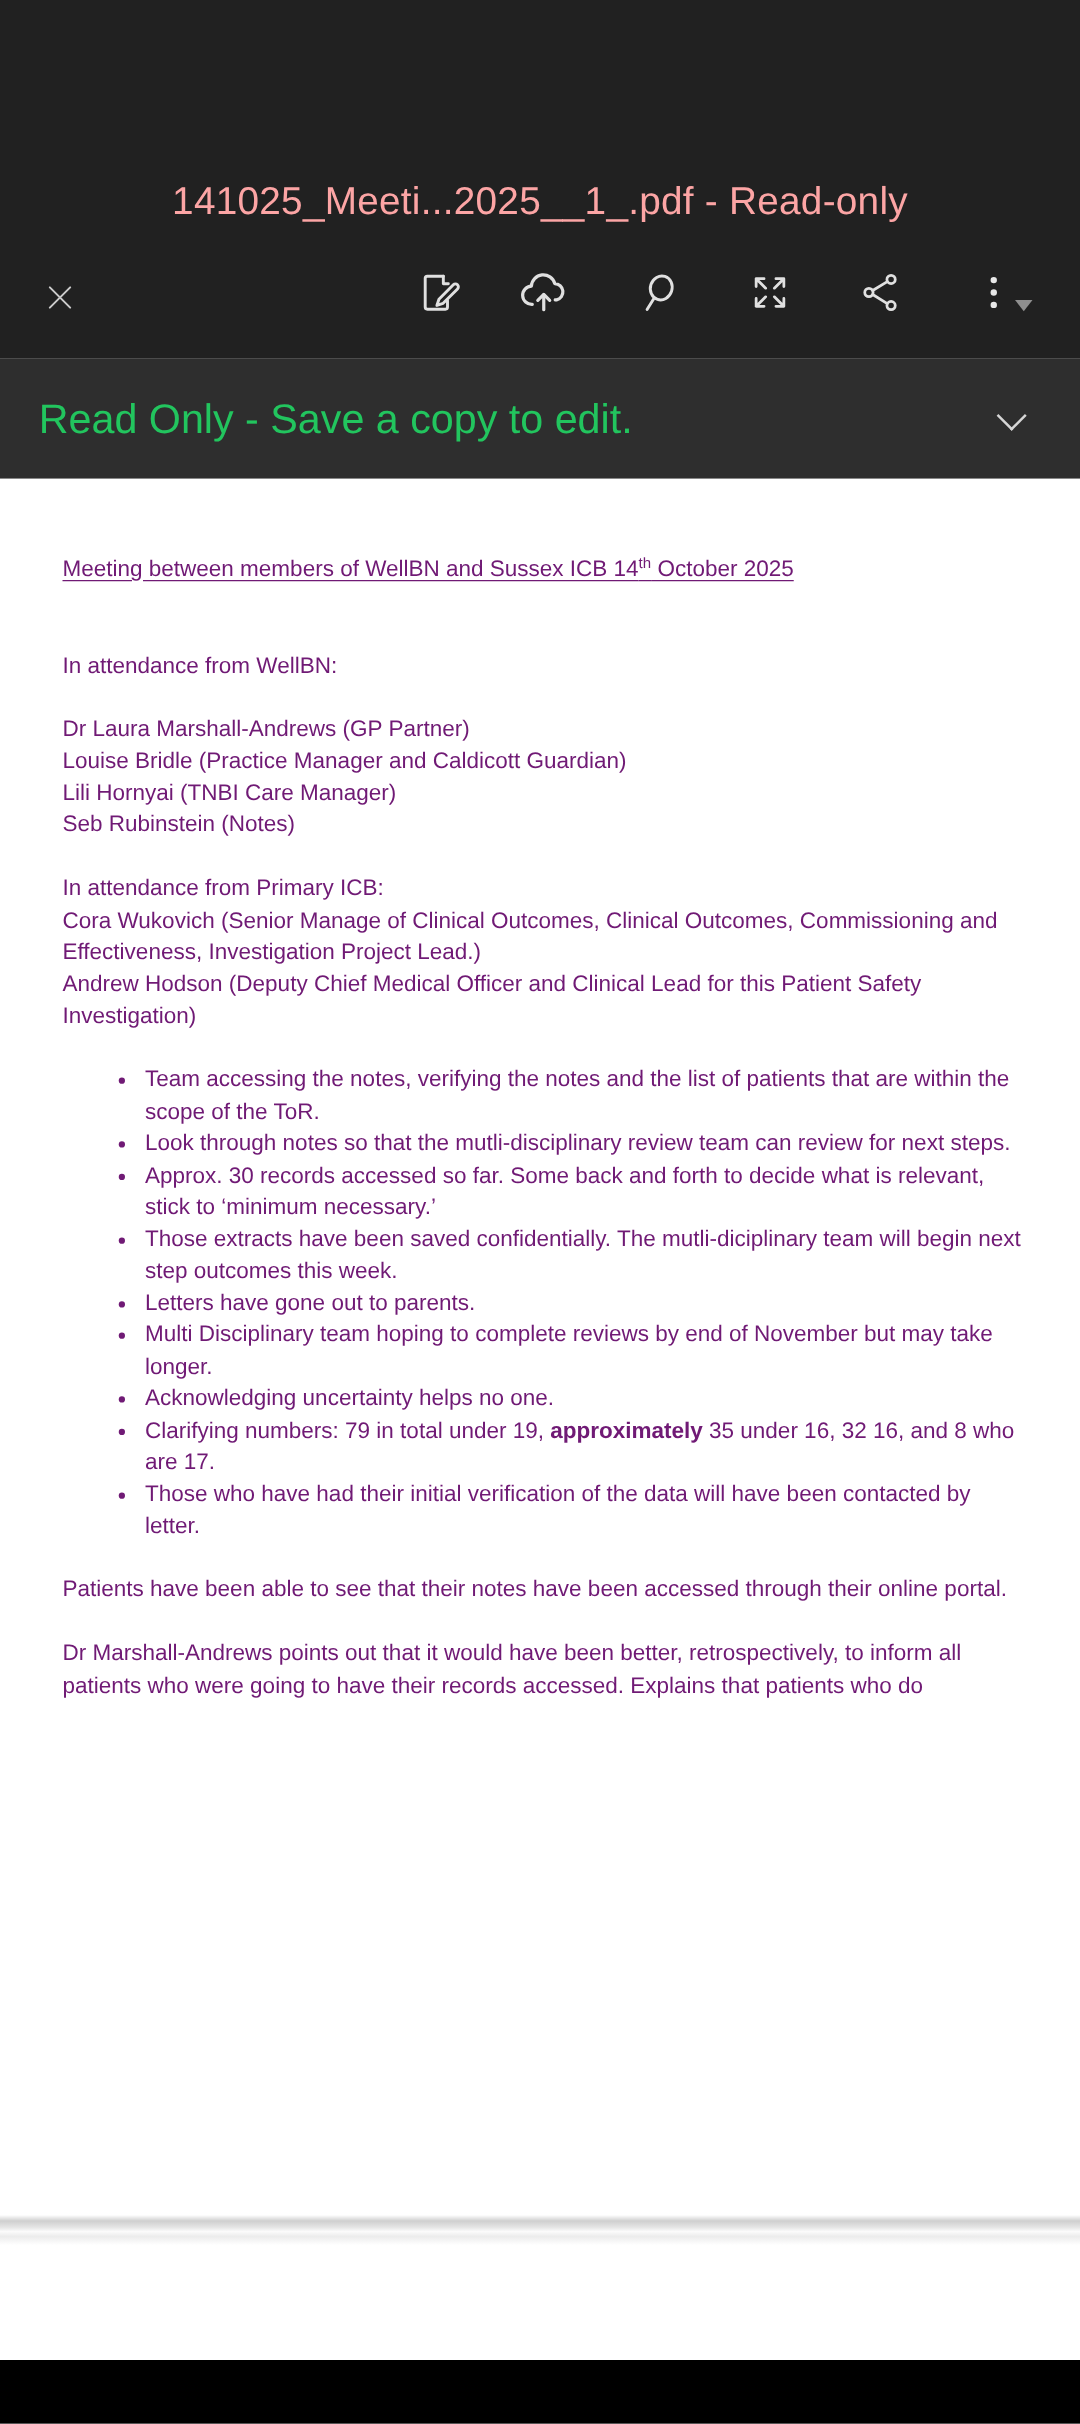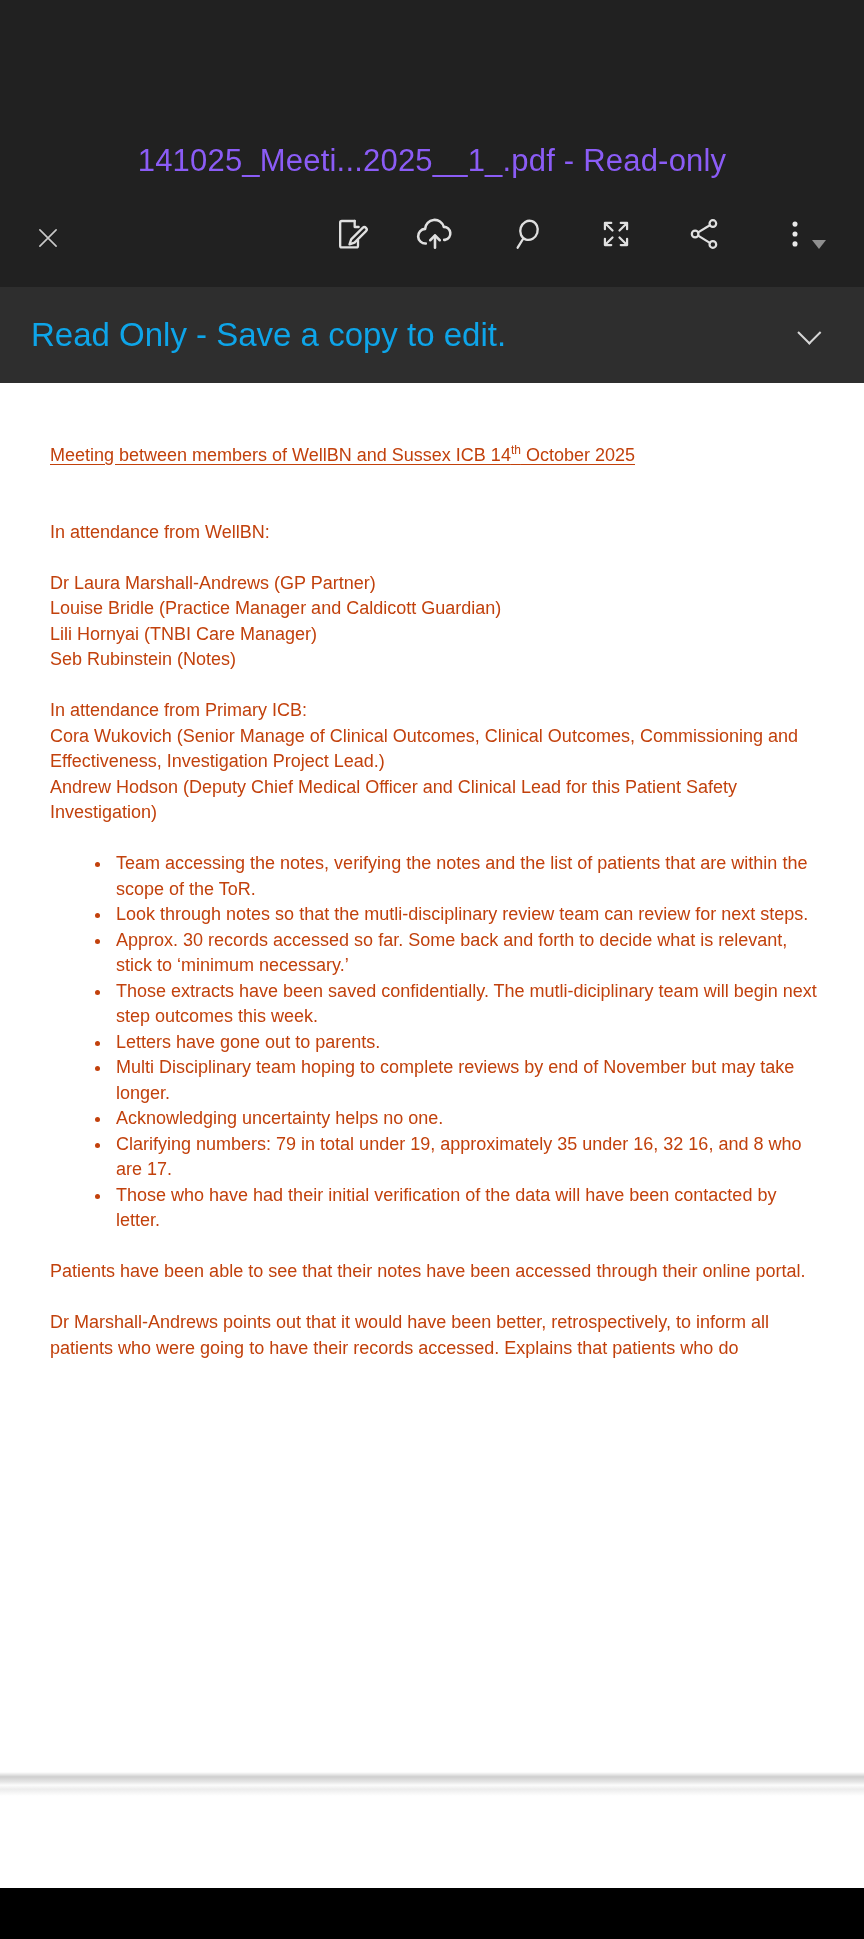--- a/index.html
+++ b/index.html
@@ -3,53 +3,53 @@
 <meta charset="utf-8">
 <style>
   * { margin:0; padding:0; box-sizing:border-box; }
   html,body { background:#000; }
   body { width:864px; font-family:"Liberation Sans", sans-serif; }
   .screen { position:relative; width:864px; height:1939px; background:#ffffff; overflow:hidden; }
 
   
   .topbar { position:absolute; top:0; left:0; width:864px; height:287px; background:#212121; }
   .doc-title { position:absolute; top:143px; left:0; width:864px; text-align:center;
-               color:#8b5cf6; font-size:31px; letter-spacing:0.2px; white-space:nowrap; }
+               color:#fca5a5; font-size:31px; letter-spacing:0.2px; white-space:nowrap; }
   .tb-icon { position:absolute; top:212px; width:44px; height:44px; display:flex;
              align-items:center; justify-content:center; color:#e0e0e0; }
   .tb-icon svg { display:block; }
   .icon-close   { left:26px;  top:216px; }
   .icon-edit    { left:328px; }
   .icon-upload  { left:413px; }
   .icon-search  { left:505px; }
   .icon-full    { left:594px; }
   .icon-share   { left:682px; }
   .icon-more    { left:773px; }
   .icon-caret   { left:806px; top:227px; width:26px; height:26px; }
   .caret-tri { width:0; height:0; border-left:7px solid transparent; border-right:7px solid transparent;
                border-top:9px solid #8f8f8f; margin-top:8px; }
 
   
   .banner { position:absolute; top:287px; left:0; width:864px; height:96px; background:#2e2e2e;
             display:flex; align-items:center; padding:0 49px 0 31px; }
-  .banner-text { color:#0ea5e9; font-size:33px; white-space:nowrap; }
+  .banner-text { color:#22c55e; font-size:33px; white-space:nowrap; }
   .banner-chevron { margin-left:auto; width:17px; height:17px;
                     border-right:2.6px solid #d6d6d6; border-bottom:2.6px solid #d6d6d6;
                     transform:rotate(45deg) translateY(-4px); }
 
   
   .doc { position:absolute; top:383px; left:0; width:864px; height:1505px; background:#ffffff;
-         color:#c2410c; font-size:18px; line-height:25.5px; padding:60px 44px 0 50px; }
+         color:#701a75; font-size:18px; line-height:25.5px; padding:60px 44px 0 50px; }
   .u { text-decoration:underline; text-underline-offset:3px; }
   sup { font-size:12px; vertical-align:super; line-height:0; }
   .mt1 { margin-top:25.5px; }
   .mt2 { margin-top:51px; }
   ul.bullets { margin:25.5px 0 0 0; padding-left:62px; list-style:disc outside; }
   ul.bullets li { padding-left:4px; }
-  b { font-weight:normal; }
+  b { font-weight:bold; }
 
   
   .page-shadow { position:absolute; top:1772px; left:0; width:864px; height:24px;
       background:linear-gradient(180deg,#ffffff 0%,#cfcfcf 20%,#e4e4e4 40%,#fbfbfb 55%,#ececec 72%,#ffffff 100%); }
 
   
   .bottom-bar { position:absolute; top:1888px; left:0; width:864px; height:51px; background:#000000; }
 </style>
 </head>
 <body>

